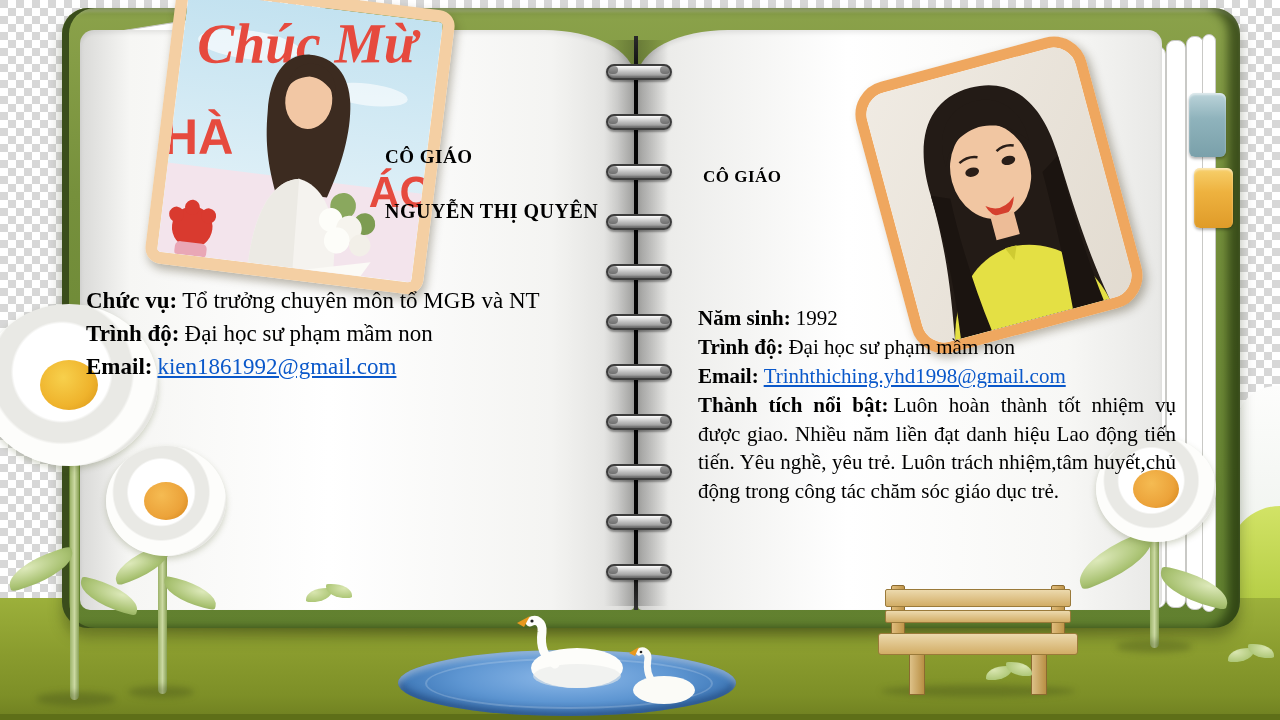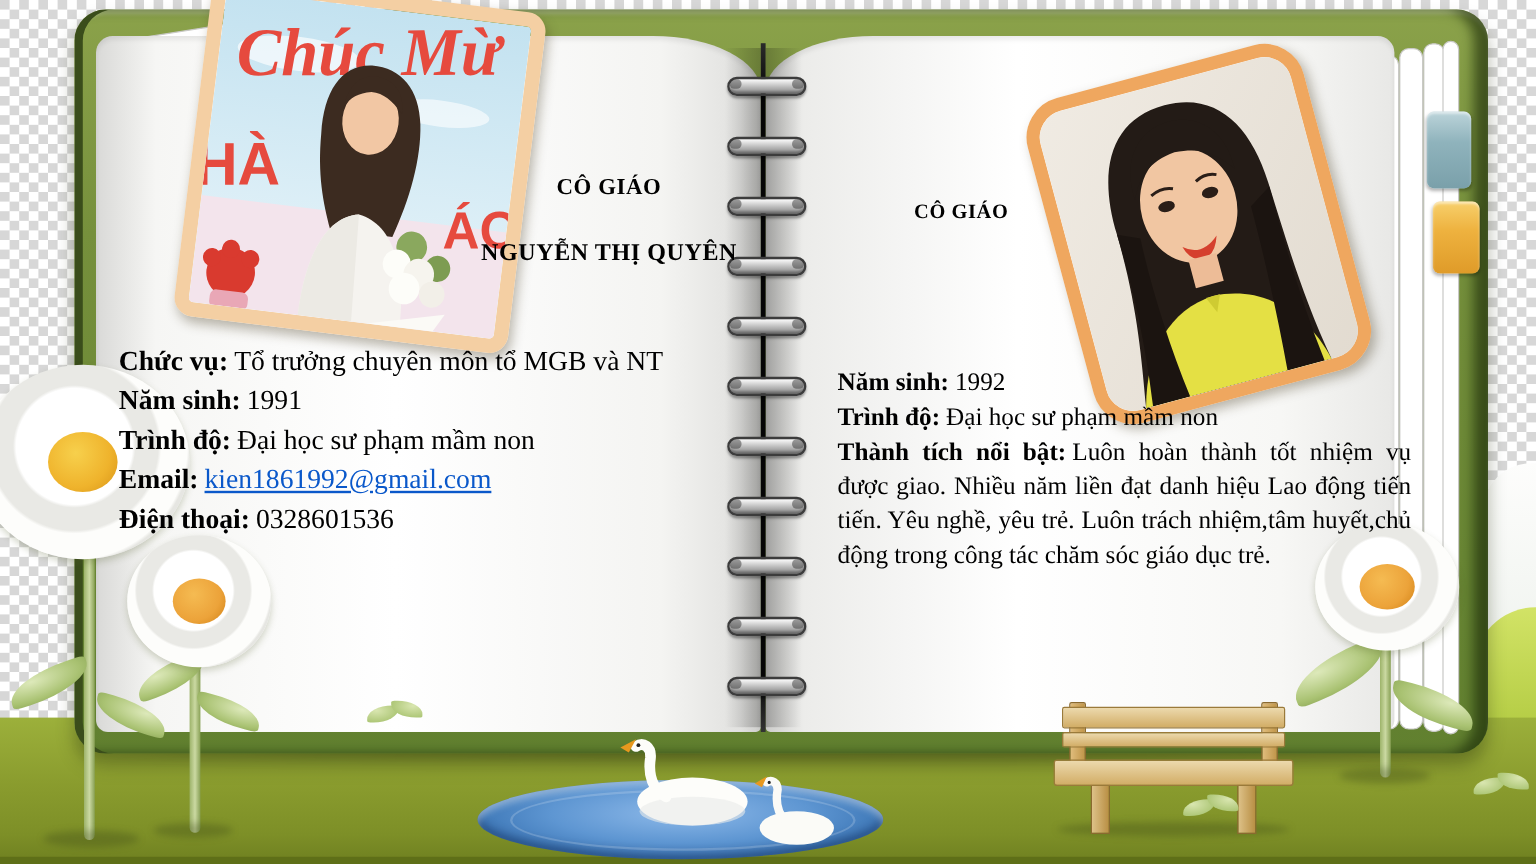--- a/index.html
+++ b/index.html
@@ -34,31 +34,31 @@
   .ring::before{left:0;} .ring::after{right:0;}
   .tab{border-radius:6px;box-shadow:0 2px 3px rgba(0,0,0,.3),inset 0 2px 2px rgba(255,255,255,.5);}
   .tab-blue{left:1189px;top:93px;width:37px;height:64px;background:linear-gradient(180deg,#bcd4da,#8fb3bc 40%,#7aa0aa);}
   .tab-orange{left:1194px;top:168px;width:39px;height:60px;background:linear-gradient(180deg,#f7d06c,#eeb23f 40%,#df9b29);}
   
   .photo{overflow:hidden;box-shadow:3px 5px 10px rgba(60,50,20,.35);}
   .photo-left{left:160px;top:-6px;width:256px;height:262px;border:12px solid #f4cfa3;border-radius:16px;transform:rotate(7deg);}
   .photo-right{left:880px;top:55px;width:216px;height:258px;border:11px solid #efa75f;border-radius:34px;transform:rotate(-15deg);}
   .photo svg{display:block;width:100%;height:100%;}
   
-  .title-block{color:#000;font-weight:bold;text-align:center;}
+  .title-block{color:#000;font-weight:bold;text-align:left;}
   .title-left{left:385px;top:146px;width:245px;}
   .title-left .t1{font-size:19px;letter-spacing:.5px;}
   .title-left .t2{font-size:20px;margin-top:32px;letter-spacing:.5px;}
   .title-right{left:703px;top:167px;width:196px;}
   .title-right .t1{font-size:17px;letter-spacing:.5px;}
   .title-right .t2{font-size:17px;margin-top:16px;letter-spacing:.5px;}
   
   .details{color:#000;}
   .details b{margin-right:5px;}
-  .details-left{left:99px;top:284px;width:556px;font-size:23px;line-height:33px;}
+  .details-left{left:86px;top:284px;width:556px;font-size:23px;line-height:33px;}
   .details-left .ach{line-height:32px;}
   .details-right{left:698px;top:304px;width:478px;font-size:21px;line-height:29px;}
   .details-right .ach{line-height:28.5px;text-align:justify;}
   .link{color:#0a58ca;text-decoration:underline;cursor:pointer;}
   .small-tail{font-size:19px;}
   
   .stem{position:absolute;width:9px;border-radius:5px;background:linear-gradient(90deg,#9db36a,#cbd9a2 50%,#88a055);}
   .leaf{position:absolute;background:radial-gradient(ellipse at 30% 30%,#dde9ba,#a9c272 60%,#7e994a);border-radius:80% 10% 80% 10%;}
   .daisy{position:absolute;border-radius:50%;
     background:radial-gradient(circle at 46% 42%,#ffffff 0 36%,#e9e9e5 38% 52%,#fdfdfb 54% 70%,#e6e6e2 72% 80%,#fbfbf8 82% 100%);
@@ -204,29 +204,28 @@
   </div>
   <div class="daisy" style="left:106px;top:446px;width:120px;height:110px;">
     <div class="core core-orange" style="width:44px;height:38px;"></div>
   </div>
   <div class="daisy" style="left:1096px;top:436px;width:120px;height:106px;">
     <div class="core core-orange" style="width:46px;height:38px;"></div>
   </div>
 
   <div class="abs details details-left">
     <div><b>Chức vụ:</b><span>Tổ trưởng chuyên môn tổ MGB và NT</span></div>
-    <div><b>Năm sinh:</b><span>1991</span></div>
     <div><b>Trình độ:</b><span>Đại học sư phạm mầm non</span></div>
     <div><b>Email:</b><a class="link">kien1861992@gmail.com</a></div>
-    <div><b>Điện thoại:</b><span>0328601536</span></div>
   </div>
 
   <div class="abs details details-right">
     <div><b>Năm sinh:</b><span>1992</span></div>
     <div><b>Trình độ:</b><span>Đại học sư phạm mầm non</span></div>
+    <div><b>Email:</b><a class="link">Trinhthiching.yhd1998@gmail.com</a></div>
     <div class="ach">
       <b>Thành tích nổi bật:</b><span>Luôn hoàn thành tốt nhiệm vụ được giao. Nhiều năm liền đạt danh hiệu Lao động tiến tiến. Yêu nghề, yêu trẻ. Luôn trách nhiệm,tâm huyết,chủ động trong công tác chăm sóc giáo dục trẻ.</span>
     </div>
   </div>
 
   <div class="gshadow" style="left:36px;top:692px;width:80px;height:14px;"></div>
   <div class="gshadow" style="left:128px;top:686px;width:66px;height:12px;"></div>
   <div class="gshadow" style="left:1116px;top:640px;width:76px;height:13px;"></div>
   <div class="abs pond"></div>
   <svg class="abs swans" viewBox="0 0 270 100">

